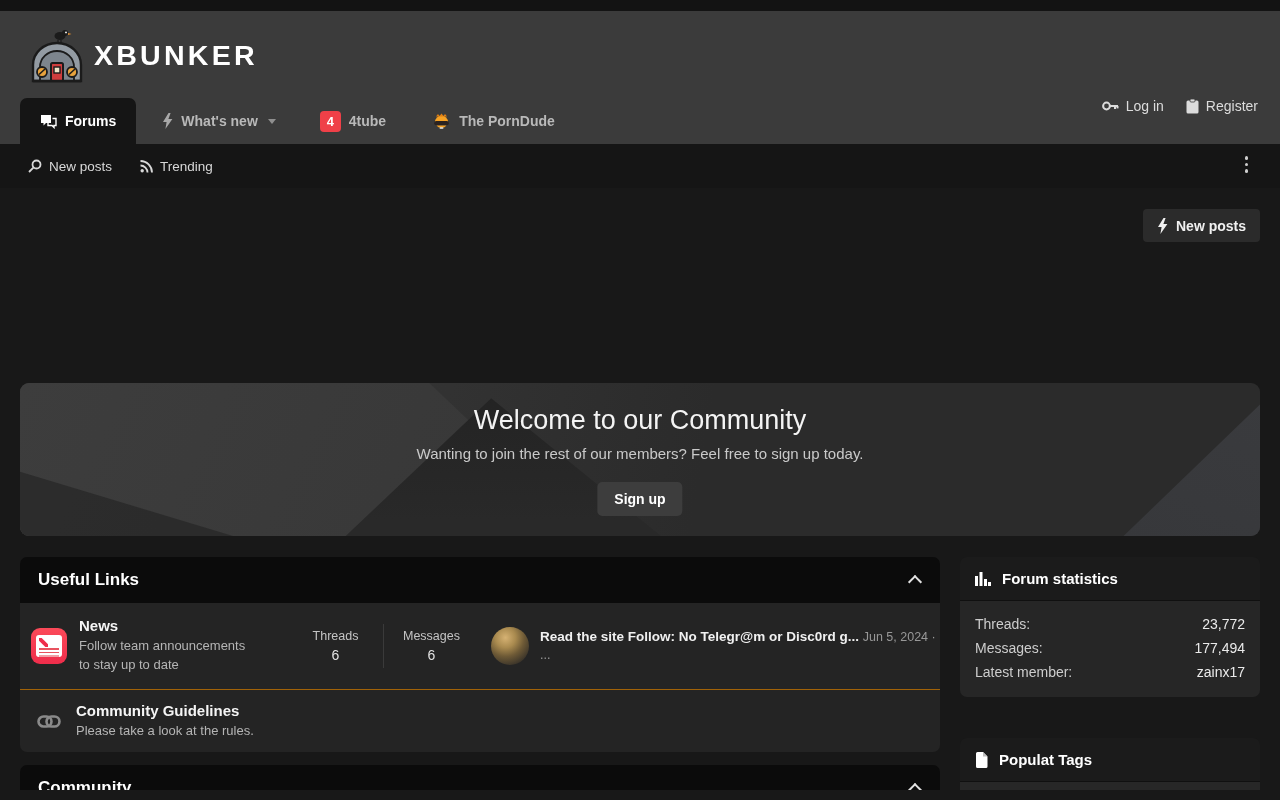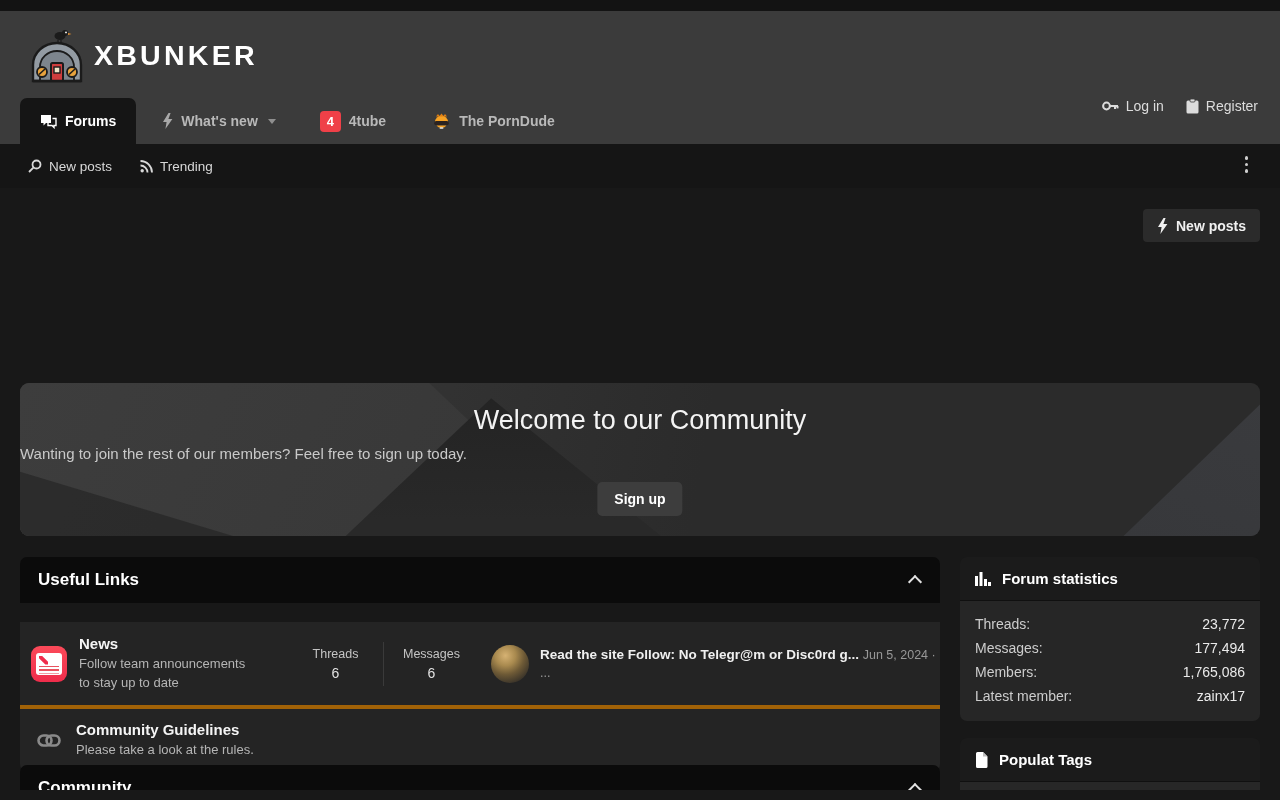--- a/index.html
+++ b/index.html
@@ -33,33 +33,33 @@
   
   .newposts-btn { position:absolute; right:20px; top:209px; height:33px; background:#2b2b2b; border-radius:4px; display:flex; align-items:center; gap:8px; padding:0 14px; font-size:14px; font-weight:700; color:#f0f0f0; cursor:pointer; }
 
   .banner { position:absolute; left:20px; top:383px; width:1240px; height:153px; border-radius:9px; overflow:hidden;
     background:linear-gradient(100deg,#373737 0%,#323232 34%,#2b2b2b 55%,#2b2b2b 100%); }
   .banner .shape-lightleft { position:absolute; inset:0; background:linear-gradient(115deg,#3d3d3d 0%,#363636 55%,rgba(54,54,54,0) 100%); clip-path:polygon(0 0,33% 0,46% 100%,0 100%); }
   .banner .shape-pyramid { position:absolute; inset:0; background:linear-gradient(to bottom,#232323 0%,#292929 90%); clip-path:polygon(26% 102%,38% 10%,52% 102%); }
   .banner .shape-darkleft { position:absolute; inset:0; background:#282828; clip-path:polygon(0 58%,18% 102%,0 102%); opacity:.8; }
   .banner .shape-lightright { position:absolute; inset:0; background:linear-gradient(205deg,#3a3b3e 0%,#333437 70%,rgba(51,52,55,0) 100%); clip-path:polygon(100% 14%,100% 100%,89% 100%); }
   .banner-title { position:absolute; top:22px; width:100%; text-align:center; font-size:27px; font-weight:400; color:#f4f4f4; }
-  .banner-sub { position:absolute; top:62px; width:100%; text-align:left; font-size:15px; color:#c9c9c9; }
+  .banner-sub { position:absolute; top:62px; width:100%; text-align:center; font-size:15px; color:#c9c9c9; }
   .signup-btn { position:absolute; top:99px; left:50%; transform:translateX(-50%); background:#3d3d3d; border-radius:5px; padding:9px 17px; font-size:14px; font-weight:700; color:#ffffff; cursor:pointer; }
 
   
   .block { position:absolute; left:20px; width:920px; border-radius:7px; overflow:hidden; }
   .block-head { height:46px; background:#0b0b0b; display:flex; align-items:center; justify-content:space-between; padding:0 18px; }
   .block-title { font-size:17px; font-weight:700; color:#ffffff; }
   .chevup { width:12px; height:12px; position:relative; cursor:pointer; }
   .chevup::before { content:""; position:absolute; left:0; top:3px; width:8px; height:8px; border-left:2.5px solid #e2e2e2; border-top:2.5px solid #e2e2e2; transform:rotate(45deg); }
 
   .ul-block { top:557px; }
   .row { background:#242424; display:flex; align-items:center; position:relative; }
-  .row-news { height:87px; border-bottom:4px solid #a16207;margin-top:19px; }
+  .row-news { height:87px; border-bottom:1px solid #a16207; }
   .row-guidelines { height:62px; }
   .node-icon-wrap { width:36px; height:36px; margin:0 0 0 11px; flex:0 0 auto; }
   .news-icon { width:36px; height:36px; border-radius:9px; background:linear-gradient(180deg,#fb4a59,#ef2d4b); position:relative; }
   .news-icon .paper { position:absolute; left:5px; top:7px; width:26px; height:22px; background:#ffffff; border-radius:3px; }
   .news-icon .nmark { position:absolute; left:3px; top:3px; width:9px; height:9px; background:#ef2d4b; clip-path:polygon(0 0,30% 0,100% 70%,100% 100%,70% 100%,0 30%); }
   .news-icon .l1,.news-icon .l2,.news-icon .l3 { position:absolute; left:3px; right:3px; height:1.6px; background:#e8535f; }
   .news-icon .l1 { top:13px; } .news-icon .l2 { top:16.5px; } .news-icon .l3 { top:20px; background:#f0a0a6; }
   .node-main { margin-left:12px; width:245px; }
   .node-title { font-size:15px; font-weight:700; color:#f5f5f5; margin-bottom:3px; }
   .node-desc { font-size:13px; color:#b5b5b5; line-height:1.45; }
@@ -314,24 +314,20 @@
     <div class="widget-body">
       <div class="stat-row">
         <span class="k">Threads:</span>
         <span class="v">23,772</span>
       </div>
       <div class="stat-row">
         <span class="k">Messages:</span>
         <span class="v">177,494</span>
       </div>
       <div class="stat-row">
-        <span class="k">Members:</span>
-        <span class="v">1,765,086</span>
-      </div>
-      <div class="stat-row">
         <span class="k">Latest member:</span>
         <span class="v">zainx17</span>
       </div>
     </div>
   </div>
 
   <div class="widget tags-widget">
     <div class="widget-head">
       <span>
         <svg width="13" height="16" viewBox="0 0 13 16">

